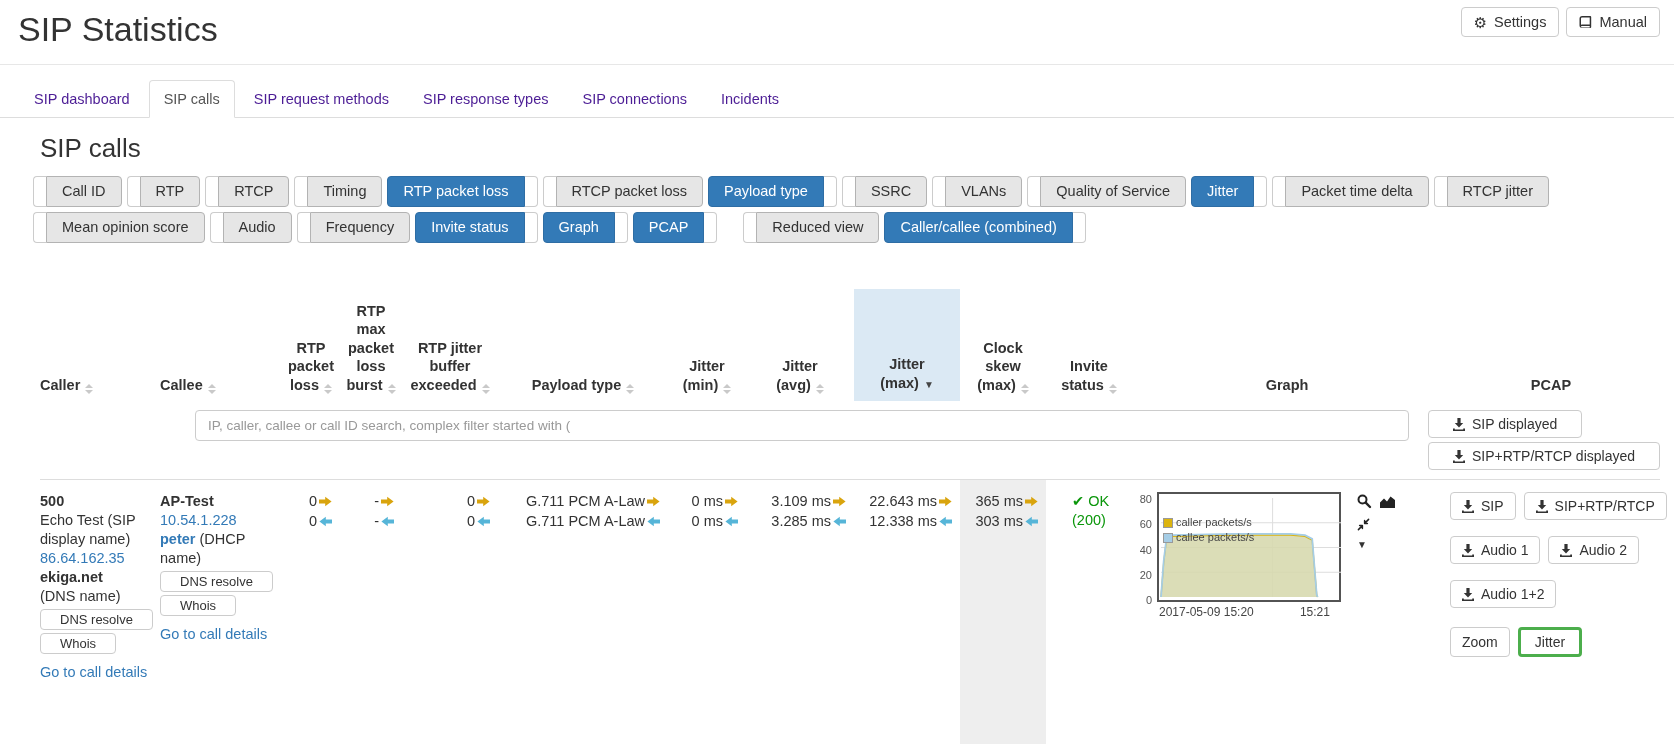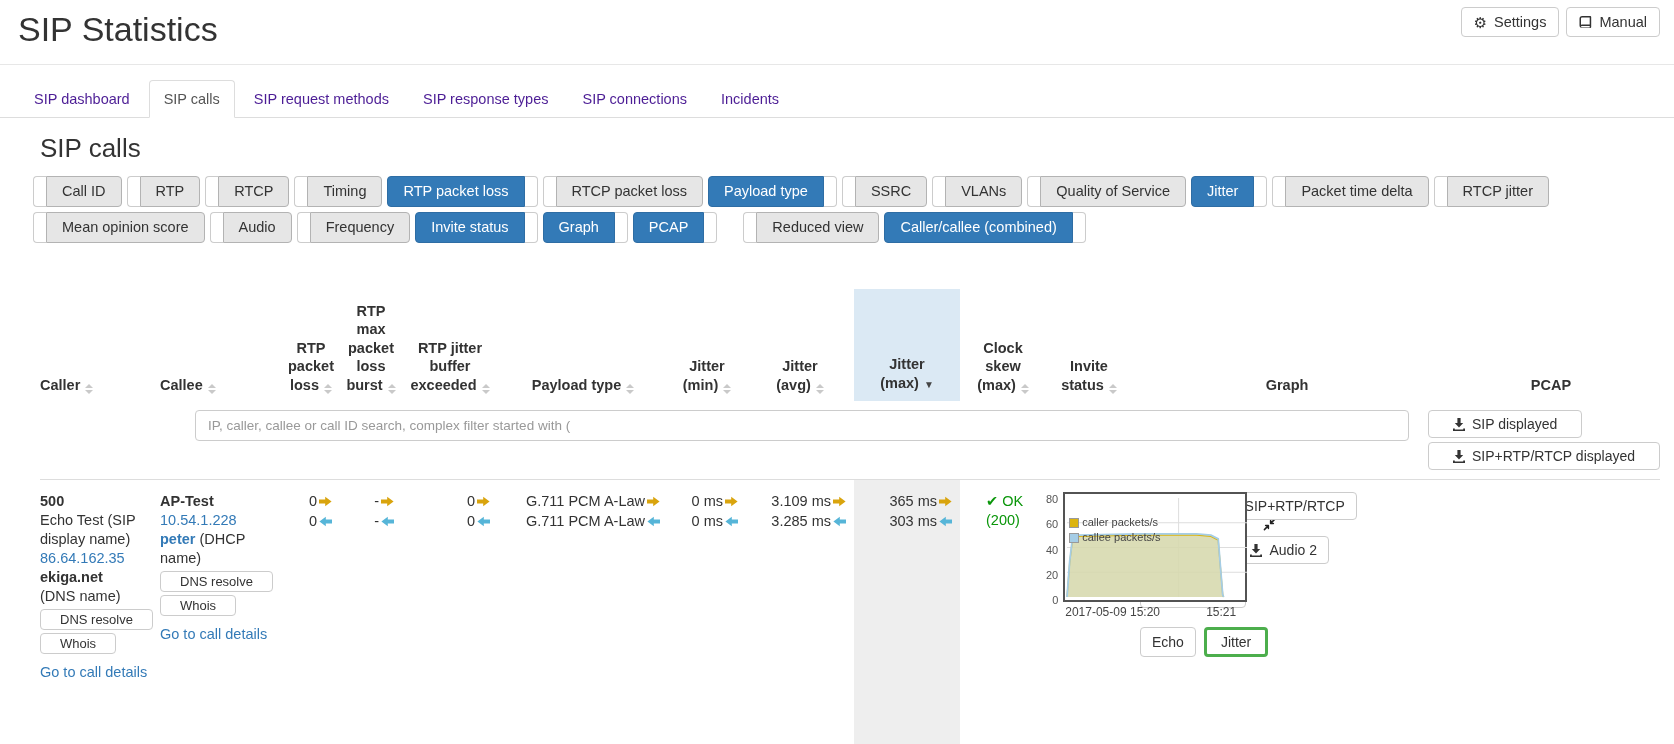--- a/index.html
+++ b/index.html
@@ -390,20 +390,28 @@
 
   <div class="cellpad m">
     <div class="mline"><span>3.109 ms</span><span class="arr"><svg width="13" height="11" viewBox="0 0 13 11">
             <path d="M0 3.6h6.2V.8L12.6 5.5 6.2 10.2V7.4H0z" fill="#d9a40d"></path>
           </svg></span></div>
     <div class="mline"><span>3.285 ms</span><span class="arr"><svg width="13" height="11" viewBox="0 0 13 11" style="transform:scaleX(-1)">
             <path d="M0 3.6h6.2V.8L12.6 5.5 6.2 10.2V7.4H0z" fill="#56b5d8"></path>
           </svg></span></div>
   </div>
 
+  <div class="cellpad m">
+    <div class="mline"><span>22.643 ms</span><span class="arr"><svg width="13" height="11" viewBox="0 0 13 11">
+            <path d="M0 3.6h6.2V.8L12.6 5.5 6.2 10.2V7.4H0z" fill="#d9a40d"></path>
+          </svg></span></div>
+    <div class="mline"><span>12.338 ms</span><span class="arr"><svg width="13" height="11" viewBox="0 0 13 11" style="transform:scaleX(-1)">
+            <path d="M0 3.6h6.2V.8L12.6 5.5 6.2 10.2V7.4H0z" fill="#56b5d8"></path>
+          </svg></span></div>
+  </div>
 
   <div class="cellpad m sorted-body">
     <div class="mline"><span>365 ms</span><span class="arr"><svg width="13" height="11" viewBox="0 0 13 11">
             <path d="M0 3.6h6.2V.8L12.6 5.5 6.2 10.2V7.4H0z" fill="#d9a40d"></path>
           </svg></span></div>
     <div class="mline"><span>303 ms</span><span class="arr"><svg width="13" height="11" viewBox="0 0 13 11" style="transform:scaleX(-1)">
             <path d="M0 3.6h6.2V.8L12.6 5.5 6.2 10.2V7.4H0z" fill="#56b5d8"></path>
           </svg></span></div>
   </div>
 
@@ -505,17 +513,17 @@
     <div class="prow">
       <button class="pbtn">
         <svg class="dl" width="12" height="13" viewBox="0 0 12 13">
             <path d="M4.4 0h3.2v5h2.6L6 9.6 1.8 5h2.6z"></path>
             <path d="M0 10.4h1.8v1.1h8.4v-1.1H12V13H0z"></path>
           </svg>
         <span>Audio 1+2</span>
       </button>
     </div>
     <div class="prow" style="margin-top:3px">
-      <button class="pbtn">Echo</button>
+      <button class="pbtn">Zoom</button>
       <button class="pbtn details">Jitter</button>
     </div>
   </div>
 </div>
 
 </body></html>

